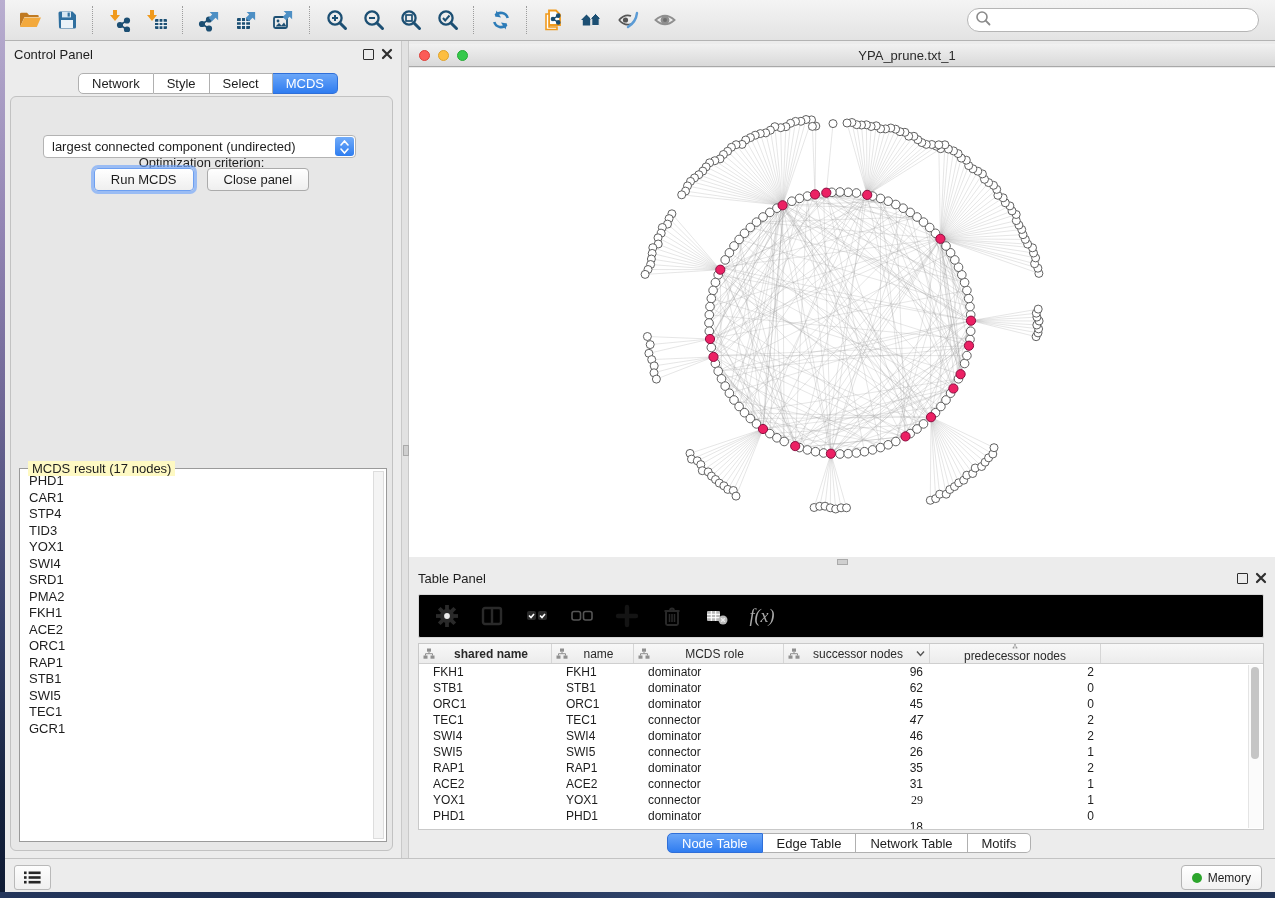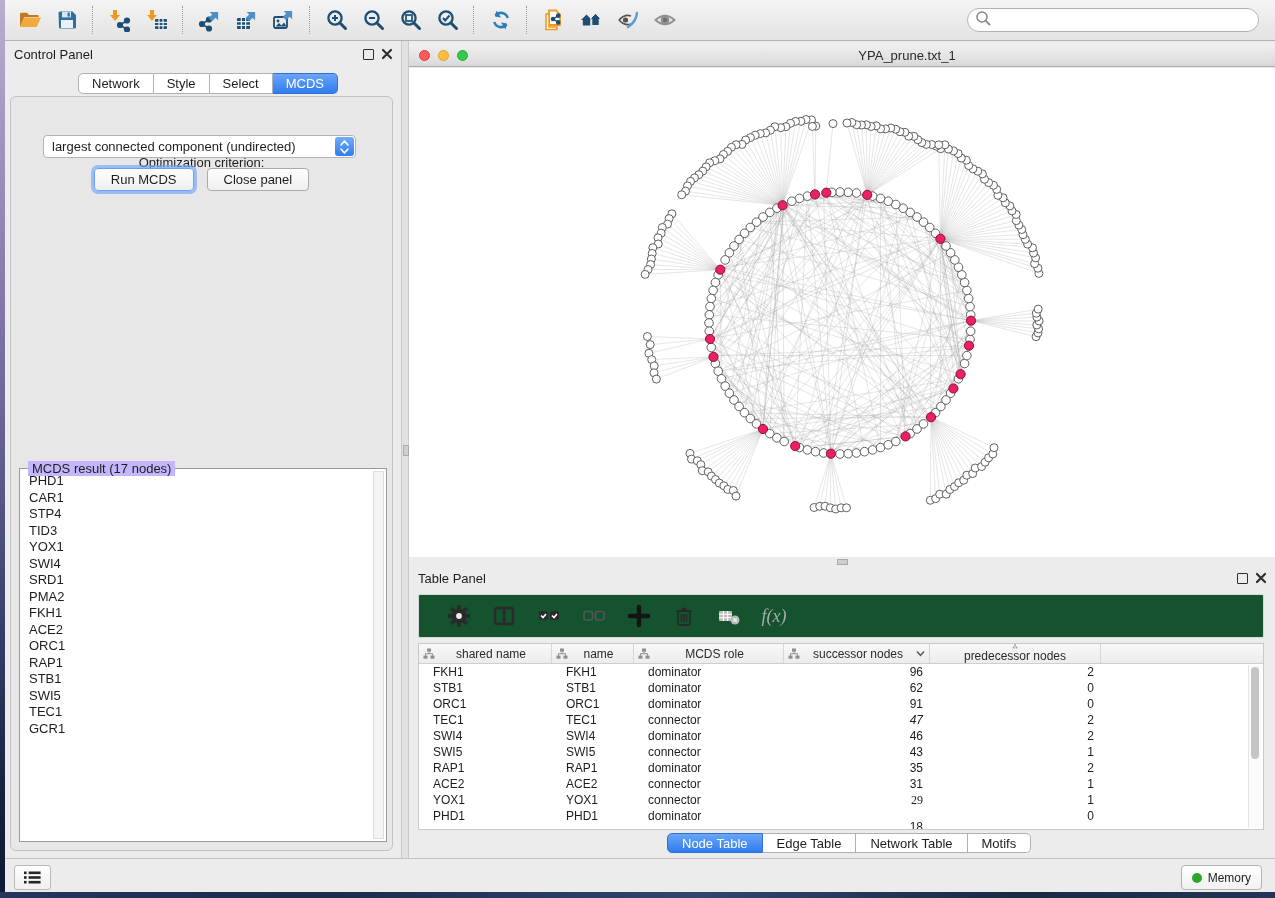--- a/index.html
+++ b/index.html
@@ -42,21 +42,21 @@
   #opt-label{position:absolute;left:0;width:100%;top:18px;text-align:center;font-size:13px;margin-top:40px;}
   #opt-select{position:absolute;left:32px;top:38px;width:313px;height:23px;background:#fff;
     border:1px solid #b3b3b3;border-radius:4px;box-sizing:border-box;font-size:13px;display:flex;align-items:center;padding-left:8px;}
   #opt-stepper{position:absolute;right:1px;top:1px;bottom:1px;width:19px;border-radius:3px;
     background:linear-gradient(#72acf9,#2e7df0);display:flex;flex-direction:column;align-items:center;justify-content:center;gap:2px;}
   #btn-row{position:absolute;left:0;width:100%;top:71px;display:flex;justify-content:center;gap:13px;}
   .mac-btn{height:23px;background:linear-gradient(#ffffff,#efefef);border:1px solid #ababab;border-radius:4px;
     font-size:13px;font-family:"Liberation Sans",sans-serif;padding:0 16px;color:#1d1d1d;}
   .mac-btn.focused{box-shadow:0 0 0 3px rgba(112,164,250,.65);border-color:#6d9ff0;}
   #result-group{position:absolute;left:8px;top:371px;width:366px;height:372px;border:1px solid #9a9a9a;background:#fff;}
-  #result-legend{position:absolute;top:-8px;left:8px;background:#c4b5fd;padding:0 4px;font-size:13px;}
+  #result-legend{position:absolute;top:-8px;left:8px;background:#fef9c3;padding:0 4px;font-size:13px;}
   #result-list{position:absolute;left:0;top:4px;bottom:2px;right:14px;overflow:hidden;padding-left:9px;font-size:13px;line-height:16.5px;}
   #result-scroll{position:absolute;top:2px;bottom:2px;right:2px;width:11px;background:#f4f4f4;border:1px solid #ddd;box-sizing:border-box;}
 
   
   #v-splitter{position:absolute;left:396px;top:41px;width:8px;height:817px;background:#e2e2e2;
     border-left:1px solid #c9c9c9;border-right:1px solid #c9c9c9;box-sizing:border-box;}
   #v-handle{position:absolute;left:1px;top:404px;width:4px;height:9px;background:#cfcfcf;border:1px solid #aaa;}
 
   
   #network-window{position:absolute;left:404px;top:41px;width:866px;height:524px;}
@@ -66,22 +66,22 @@
   #tl-red{left:10px;background:#fc5b57;border:1px solid #dd3f39;}
   #tl-yellow{left:29px;background:#fdbe41;border:1px solid #dfa32c;}
   #tl-green{left:48px;background:#35c94b;border:1px solid #26ab36;}
   #net-title{position:absolute;left:0;right:0;top:4px;text-align:center;font-size:13px;color:#2a2a2a;padding-left:130px;}
   #net-canvas{position:absolute;left:0;top:27px;width:866px;height:489px;background:#fff;overflow:hidden;}
   #h-splitter{position:absolute;left:0;top:516px;width:866px;height:8px;background:#ececec;}
   #h-handle{position:absolute;left:428px;top:2px;width:9px;height:4px;background:#cfcfcf;border:1px solid #aaa;}
 
   
   #table-panel{position:absolute;left:404px;top:565px;width:866px;height:292px;background:#ececec;}
-  #tp-toolbar{position:absolute;left:9px;top:29px;width:846px;height:44px;background:#14532d;
-    border:1px solid #d7d7d7;border-radius:2px;box-sizing:border-box;display:flex;align-items:center;padding-left:26px;gap:17px;}
+  #tp-toolbar{position:absolute;left:9px;top:29px;width:846px;height:44px;background:#000000;
+    border:1px solid #d7d7d7;border-radius:2px;box-sizing:border-box;display:flex;align-items:center;padding-left:14px;gap:17px;}
   .tpt-icon{width:28px;height:28px;display:flex;align-items:center;justify-content:center;}
   .fx-label{font-family:"Liberation Serif",serif;font-style:italic;font-size:18px;color:#ababab;}
   #node-table{position:absolute;left:9px;top:78px;width:846px;height:187px;background:#fff;
     border:1px solid #c9c9c9;box-sizing:border-box;overflow:hidden;}
   #nt-header{display:flex;height:20px;background:linear-gradient(#f8f8f8,#ececec);border-bottom:1px solid #cfcfcf;box-sizing:border-box;}
   .nt-hcell{display:flex;align-items:center;border-right:1px solid #d6d6d6;box-sizing:border-box;font-size:12px;color:#2a2a2a;padding:0 4px;}
   .nt-hlabel{flex:1;text-align:center;}
   .nt-row{display:flex;height:16px;align-items:center;font-size:12px;}
   .nt-cell{box-sizing:border-box;padding-left:14px;overflow:hidden;white-space:nowrap;}
   .nt-cell.num{text-align:right;padding-left:0;padding-right:7px;}
@@ -1065,21 +1065,21 @@
               <circle cx="18" cy="16" r="4.5" fill="#b9b9b9"></circle>
               <path d="M16.2 14.2 l3.6 3.6 M19.8 14.2 l-3.6 3.6" stroke="#ededed" stroke-width="1.5"></path>
             </svg>
           </div>
           <div class="tpt-icon">
             <span class="fx-label">f(x)</span>
           </div>
         </div>
       <div id="node-table">
         <div id="nt-header">
-            <div class="nt-hcell" style="width: 133px;">
+            <div class="nt-hcell" style="width: 133px; font-weight: bold;">
               <svg width="12" height="12" viewBox="0 0 12 12">
                 <g fill="#8f8f8f">
                   <rect x="4" y="0.5" width="4" height="3.2"></rect>
                   <rect x="0.5" y="7.5" width="4" height="3.2"></rect>
                   <rect x="7.5" y="7.5" width="4" height="3.2"></rect>
                 </g>
                 <path d="M6 3.7 v2 M2.5 7.5 v-1.8 h7 v1.8" fill="none" stroke="#8f8f8f" stroke-width="1"></path>
               </svg>
     <span class="nt-hlabel">shared name</span>
             </div>
@@ -1143,42 +1143,42 @@
               <div class="nt-cell" style="width: 133px;">STB1</div>
               <div class="nt-cell" style="width: 82px;">STB1</div>
               <div class="nt-cell" style="width: 150px;">dominator</div>
               <div class="nt-cell num" style="width: 146px;">62</div>
               <div class="nt-cell num" style="width: 171px;">0</div>
             </div>
             <div class="nt-row">
               <div class="nt-cell" style="width: 133px;">ORC1</div>
               <div class="nt-cell" style="width: 82px;">ORC1</div>
               <div class="nt-cell" style="width: 150px;">dominator</div>
-              <div class="nt-cell num" style="width: 146px;">91</div>
+              <div class="nt-cell num" style="width: 146px;">45</div>
               <div class="nt-cell num" style="width: 171px;">0</div>
             </div>
             <div class="nt-row">
               <div class="nt-cell" style="width: 133px;">TEC1</div>
               <div class="nt-cell" style="width: 82px;">TEC1</div>
               <div class="nt-cell" style="width: 150px;">connector</div>
               <div class="nt-cell num" style="width: 146px; font-style: italic;">47</div>
               <div class="nt-cell num" style="width: 171px;">2</div>
             </div>
             <div class="nt-row">
               <div class="nt-cell" style="width: 133px;">SWI4</div>
               <div class="nt-cell" style="width: 82px;">SWI4</div>
               <div class="nt-cell" style="width: 150px;">dominator</div>
               <div class="nt-cell num" style="width: 146px;">46</div>
               <div class="nt-cell num" style="width: 171px;">2</div>
             </div>
             <div class="nt-row">
               <div class="nt-cell" style="width: 133px;">SWI5</div>
               <div class="nt-cell" style="width: 82px;">SWI5</div>
               <div class="nt-cell" style="width: 150px;">connector</div>
-              <div class="nt-cell num" style="width: 146px;">43</div>
+              <div class="nt-cell num" style="width: 146px;">26</div>
               <div class="nt-cell num" style="width: 171px;">1</div>
             </div>
             <div class="nt-row">
               <div class="nt-cell" style="width: 133px;">RAP1</div>
               <div class="nt-cell" style="width: 82px;">RAP1</div>
               <div class="nt-cell" style="width: 150px;">dominator</div>
               <div class="nt-cell num" style="width: 146px;">35</div>
               <div class="nt-cell num" style="width: 171px;">2</div>
             </div>
             <div class="nt-row">

